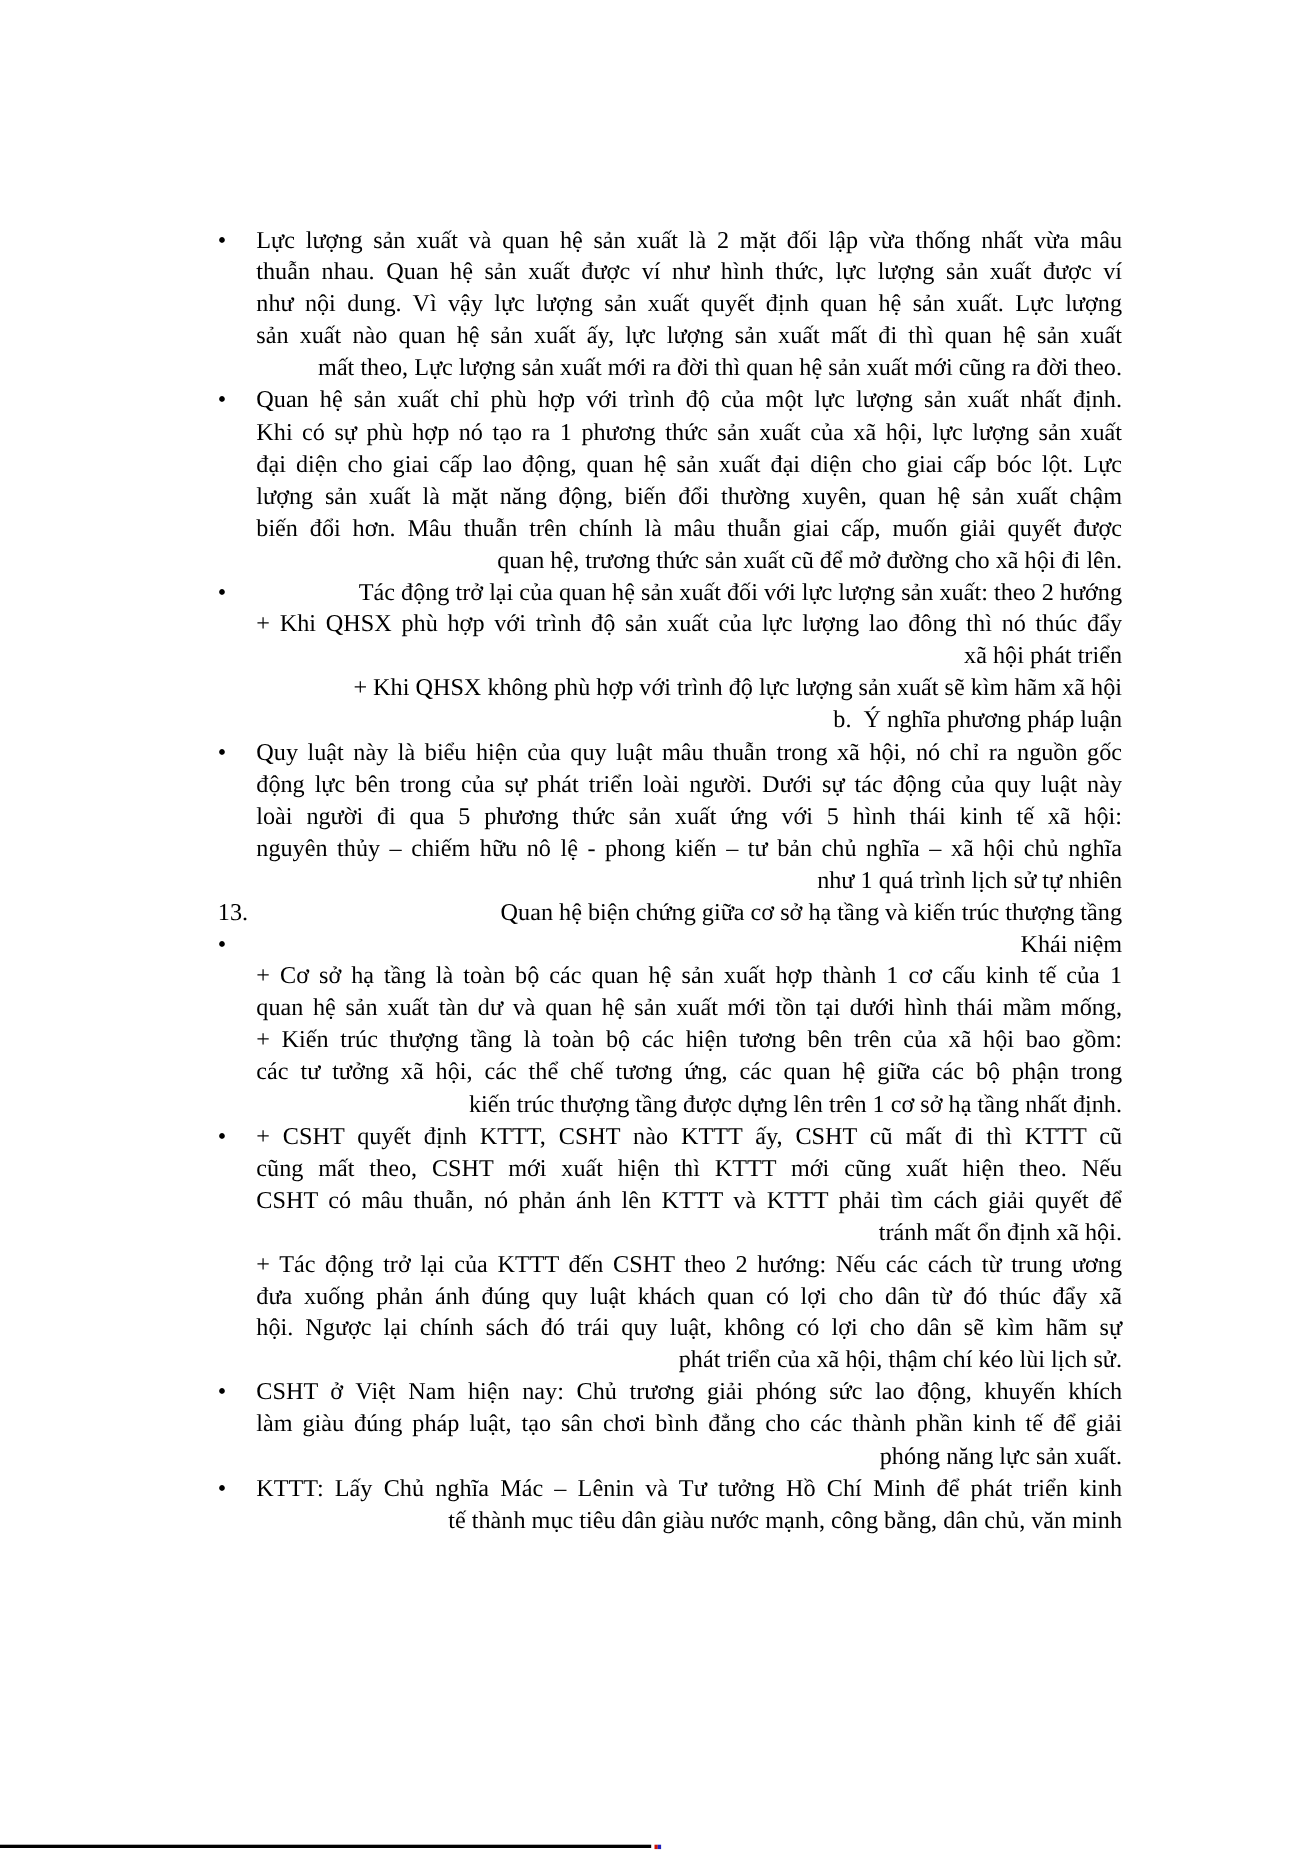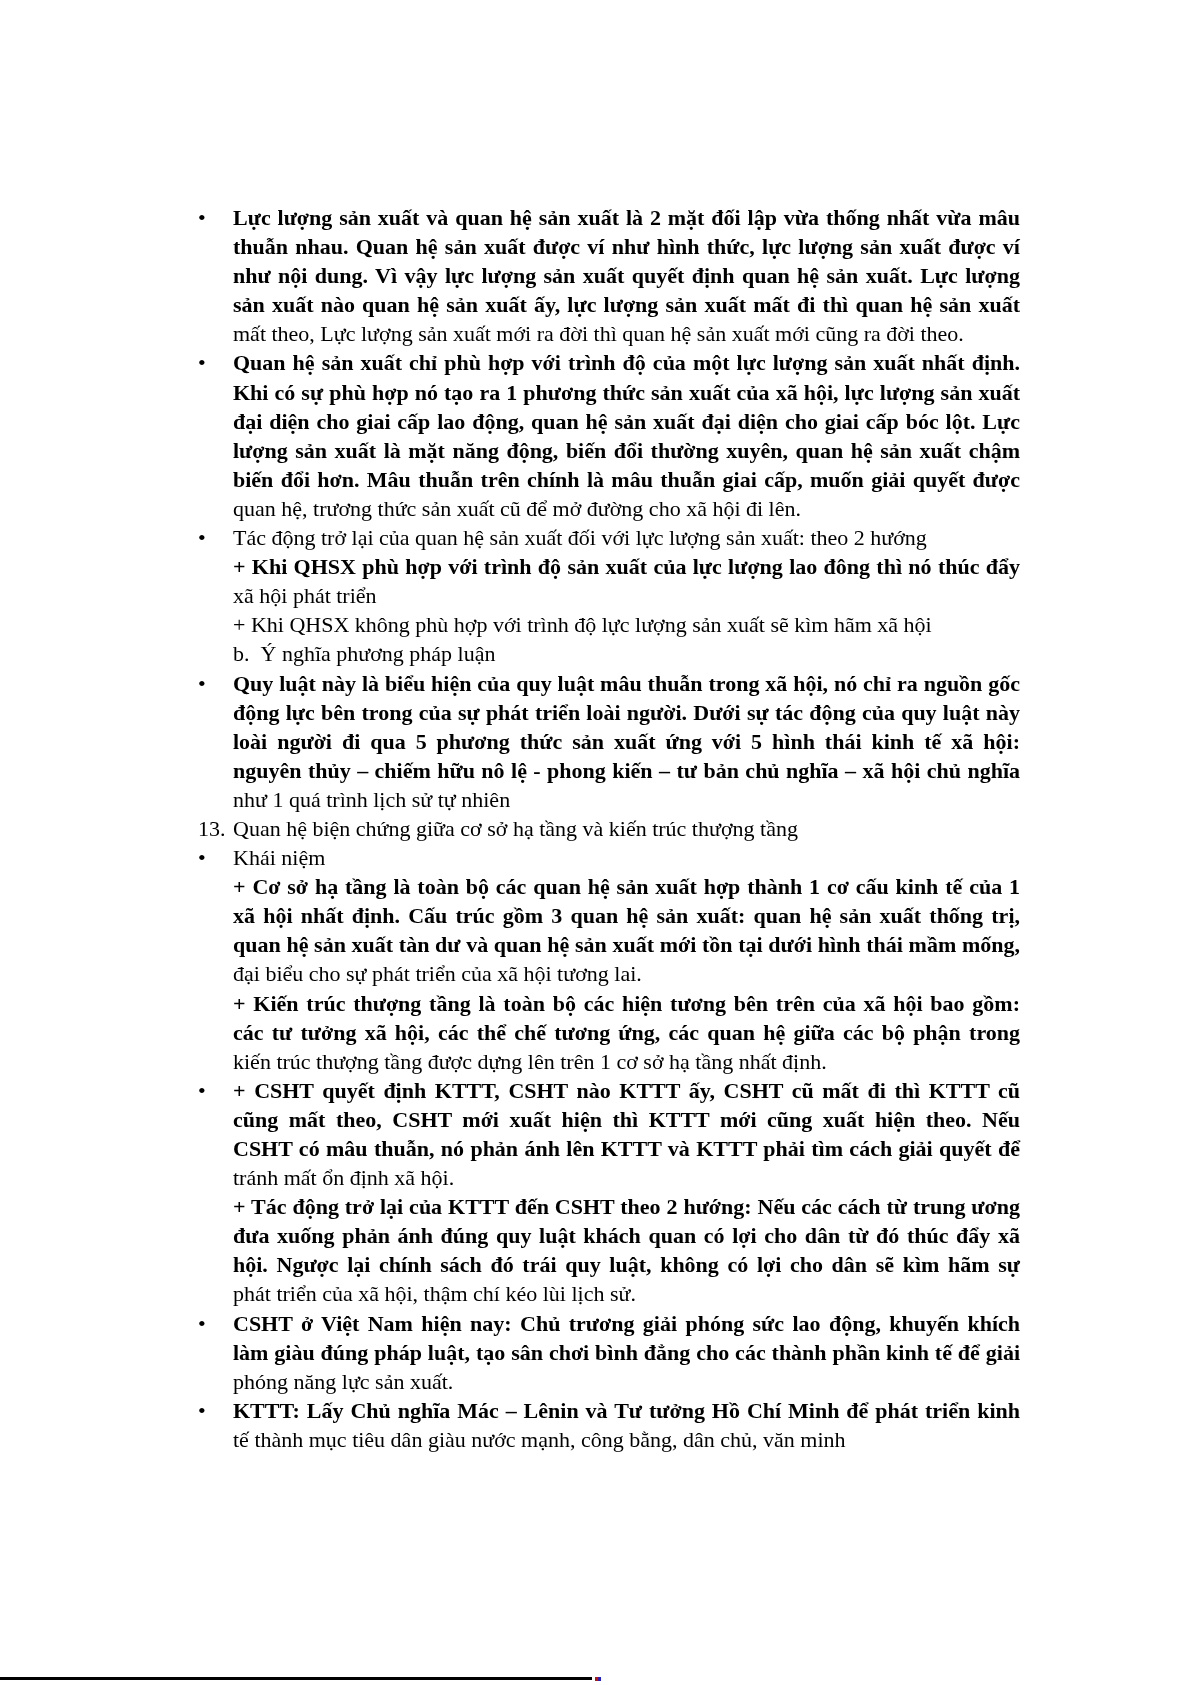--- a/index.html
+++ b/index.html
@@ -40,25 +40,25 @@
   }
   .body {
     flex: 0 0 787px;
     width: 787px;
     font-size: 22px;
     line-height: 29.1px;
   }
   .line {
     min-height: 29.1px;
     white-space: normal;
+    text-align: right;
   }
   .line.fill {
     text-align: justify;
     text-align-last: justify;
-    font-weight: bold;
   }
   .bold {
     font-weight: normal;
   }
   .bottom-rule {
     position: absolute;
     left: 0;
     top: 1677px;
     width: 592px;
     height: 3px;
@@ -123,23 +123,21 @@
         <div class="marker bold">13.</div>
         <div class="body bold">
           <div class="line">Quan hệ biện chứng giữa cơ sở hạ tầng và kiến trúc thượng tầng</div>
         </div>
       </div>
       <div class="item">
         <div class="marker">•</div>
         <div class="body">
           <div class="line">Khái niệm</div>
           <div class="line fill">+ Cơ sở hạ tầng là toàn bộ các quan hệ sản xuất hợp thành 1 cơ cấu kinh tế của 1</div>
-          <div class="line fill">xã hội nhất định. Cấu trúc gồm 3 quan hệ sản xuất: quan hệ sản xuất thống trị,</div>
           <div class="line fill">quan hệ sản xuất tàn dư và quan hệ sản xuất mới tồn tại dưới hình thái mầm mống,</div>
-          <div class="line">đại biểu cho sự phát triển của xã hội tương lai.</div>
           <div class="line fill">+ Kiến trúc thượng tầng là toàn bộ các hiện tương bên trên của xã hội bao gồm:</div>
           <div class="line fill">các tư tưởng xã hội, các thể chế tương ứng, các quan hệ giữa các bộ phận trong</div>
           <div class="line">kiến trúc thượng tầng được dựng lên trên 1 cơ sở hạ tầng nhất định.</div>
         </div>
       </div>
       <div class="item">
         <div class="marker">•</div>
         <div class="body">
           <div class="line fill">+ CSHT quyết định KTTT, CSHT nào KTTT ấy, CSHT cũ mất đi thì KTTT cũ</div>
           <div class="line fill">cũng mất theo, CSHT mới xuất hiện thì KTTT mới cũng xuất hiện theo. Nếu</div>

